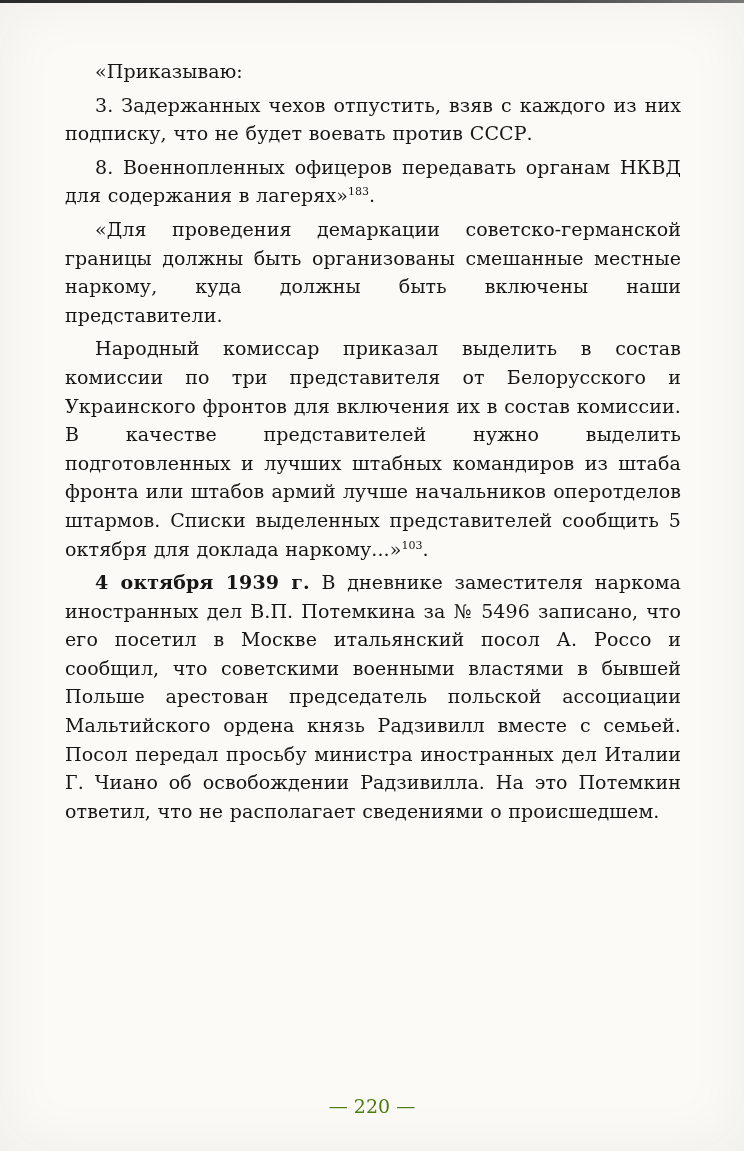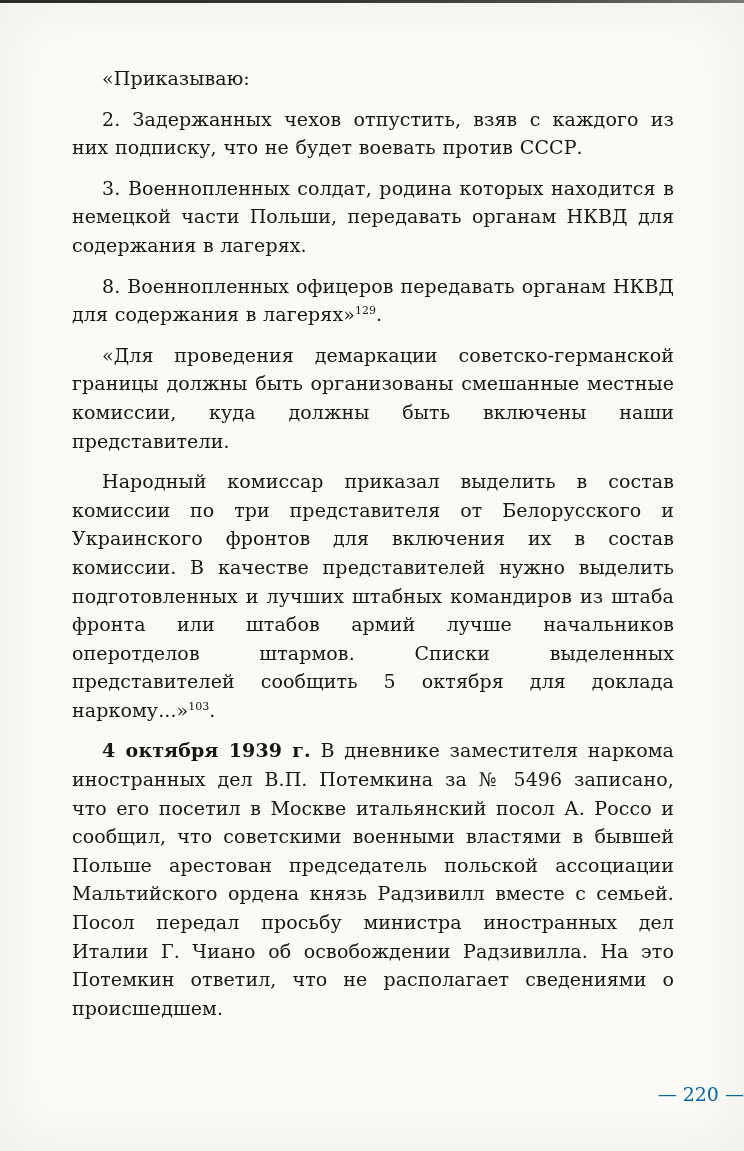--- a/index.html
+++ b/index.html
@@ -24,64 +24,63 @@
     background: linear-gradient(90deg, #141414 0%, #202020 45%, #3a3a3a 75%, #6a6a6a 100%);
     opacity: 0.9;
   }
   .page-body {
     position: absolute;
     top: 52px;
     left: 60px;
     right: 58px;
   }
   .para {
-    margin: 12px;
+    margin: 5px;
     text-indent: 30px;
     text-align: justify;
     font-size: 19px;
     line-height: 28.6px;
     letter-spacing: 0.1px;
     word-spacing: 0.5px;
   }
   .para .lead {
     font-weight: 700;
   }
   .para sup {
     font-size: 11px;
     line-height: 0;
     vertical-align: super;
     letter-spacing: 0;
   }
   .page-number {
     position: absolute;
-    bottom: 46px;
+    bottom: 34px;
     left: 0;
     width: 100%;
-    text-align: right;
+    text-align: center;
     font-size: 19px;
-    color: #0369a1;
+    color: #4d7c0f;
   }
 </style>
 </head>
 <body>
 
 <div class="scan-edge-top"></div>
 
 <div class="page-body">
   <p class="para"><b class="lead"></b><span>«Приказываю:</span><sup></sup><span></span></p>
 
 
-  <p class="para"><b class="lead"></b><span>2. Задержанных чехов отпустить, взяв с каждого из них подписку, что не будет воевать против СССР.</span><sup></sup><span></span></p>
-
-  <p class="para"><b class="lead"></b><span>3. Военнопленных солдат, родина которых находится в немецкой части Польши, передавать органам НКВД для содержания в лагерях.</span><sup></sup><span></span></p>
+  <p class="para"><b class="lead"></b><span>3. Задержанных чехов отпустить, взяв с каждого из них подписку, что не будет воевать против СССР.</span><sup></sup><span></span></p>
 
 
-  <p class="para"><b class="lead"></b><span>8. Военнопленных офицеров передавать органам НКВД для содержания в лагерях»</span><sup>129</sup><span>.</span></p>
+
+  <p class="para"><b class="lead"></b><span>8. Военнопленных офицеров передавать органам НКВД для содержания в лагерях»</span><sup>183</sup><span>.</span></p>
 
 
-  <p class="para"><b class="lead"></b><span>«Для проведения демаркации советско-германской границы должны быть организованы смешанные местные комиссии, куда должны быть включены наши представители.</span><sup></sup><span></span></p>
+  <p class="para"><b class="lead"></b><span>«Для проведения демаркации советско-германской границы должны быть организованы смешанные местные наркому, куда должны быть включены наши представители.</span><sup></sup><span></span></p>
 
   <p class="para"><b class="lead"></b><span>Народный комиссар приказал выделить в состав комиссии по три представителя от Белорусского и Украинского фронтов для включения их в состав комиссии. В качестве представителей нужно выделить подготовленных и лучших штабных командиров из штаба фронта или штабов армий лучше начальников оперотделов штармов. Списки выделенных представителей сообщить 5 октября для доклада наркому...»</span><sup>103</sup><span>.</span></p>
 
   <p class="para"><b class="lead">4 октября 1939 г.</b><span> В дневнике заместителя наркома иностранных дел В.П. Потемкина за № 5496 записано, что его посетил в Москве итальянский посол А. Россо и сообщил, что советскими военными властями в бывшей Польше арестован председатель польской ассоциации Мальтийского ордена князь Радзивилл вместе с семьей. Посол передал просьбу министра иностранных дел Италии Г. Чиано об освобождении Радзивилла. На это Потемкин ответил, что не располагает сведениями о происшедшем.</span><sup></sup><span></span></p>
 </div>
 
 <div class="page-number">— 220 —</div>
 
 </body></html>

